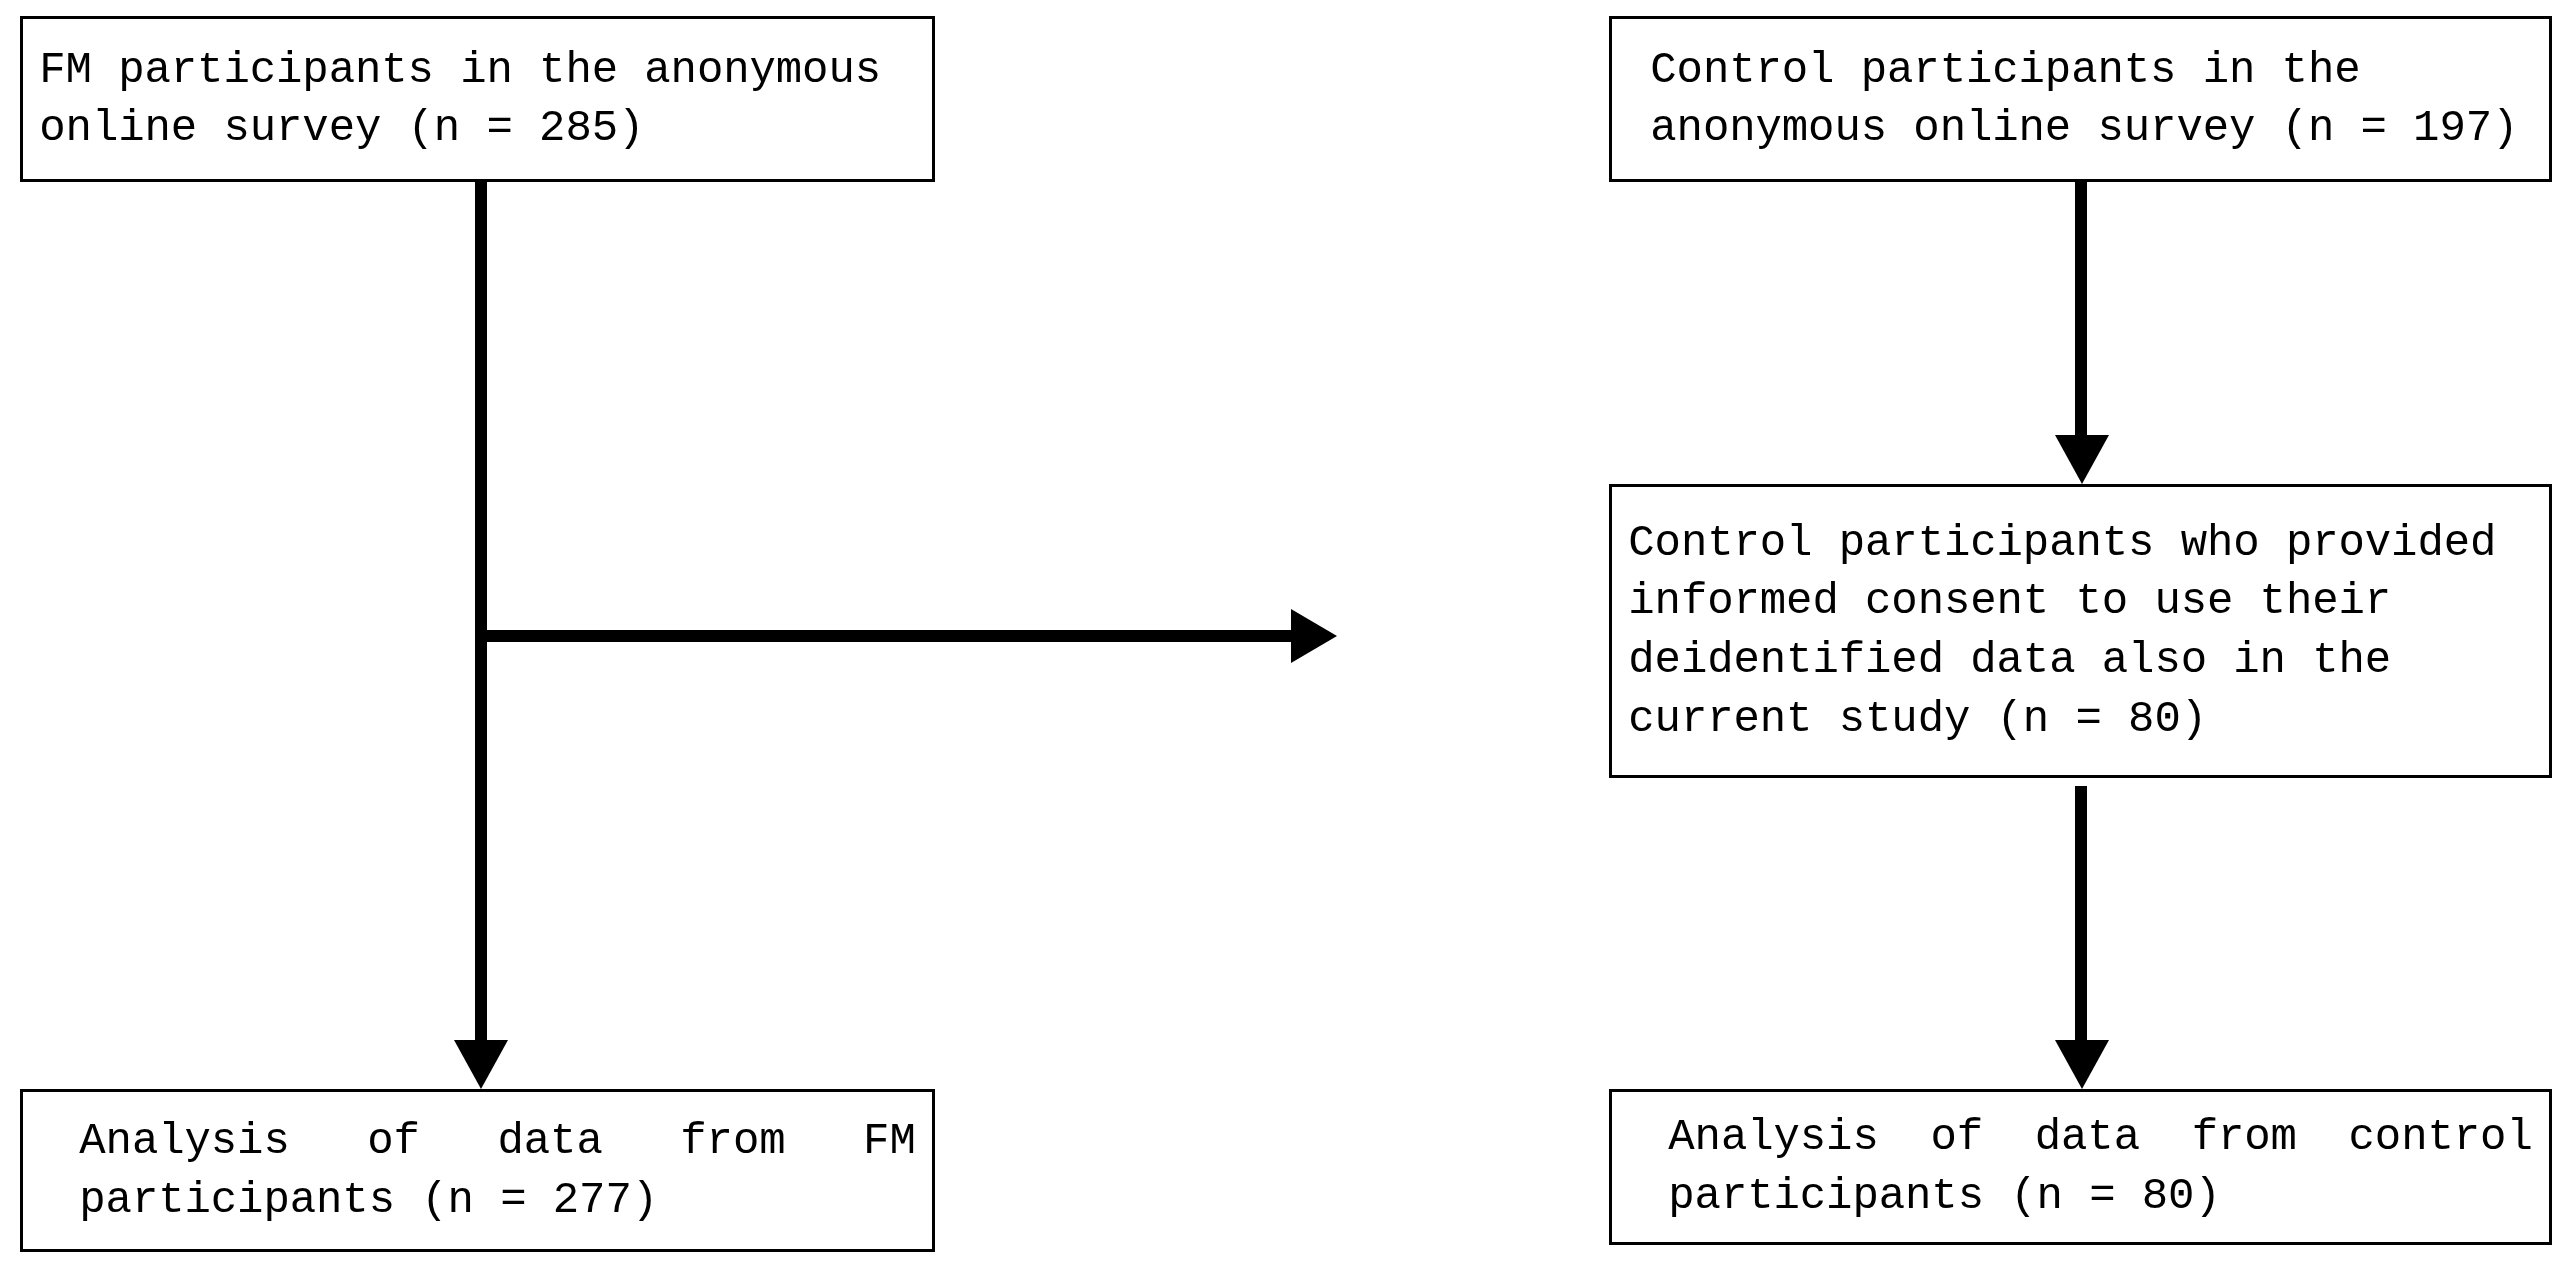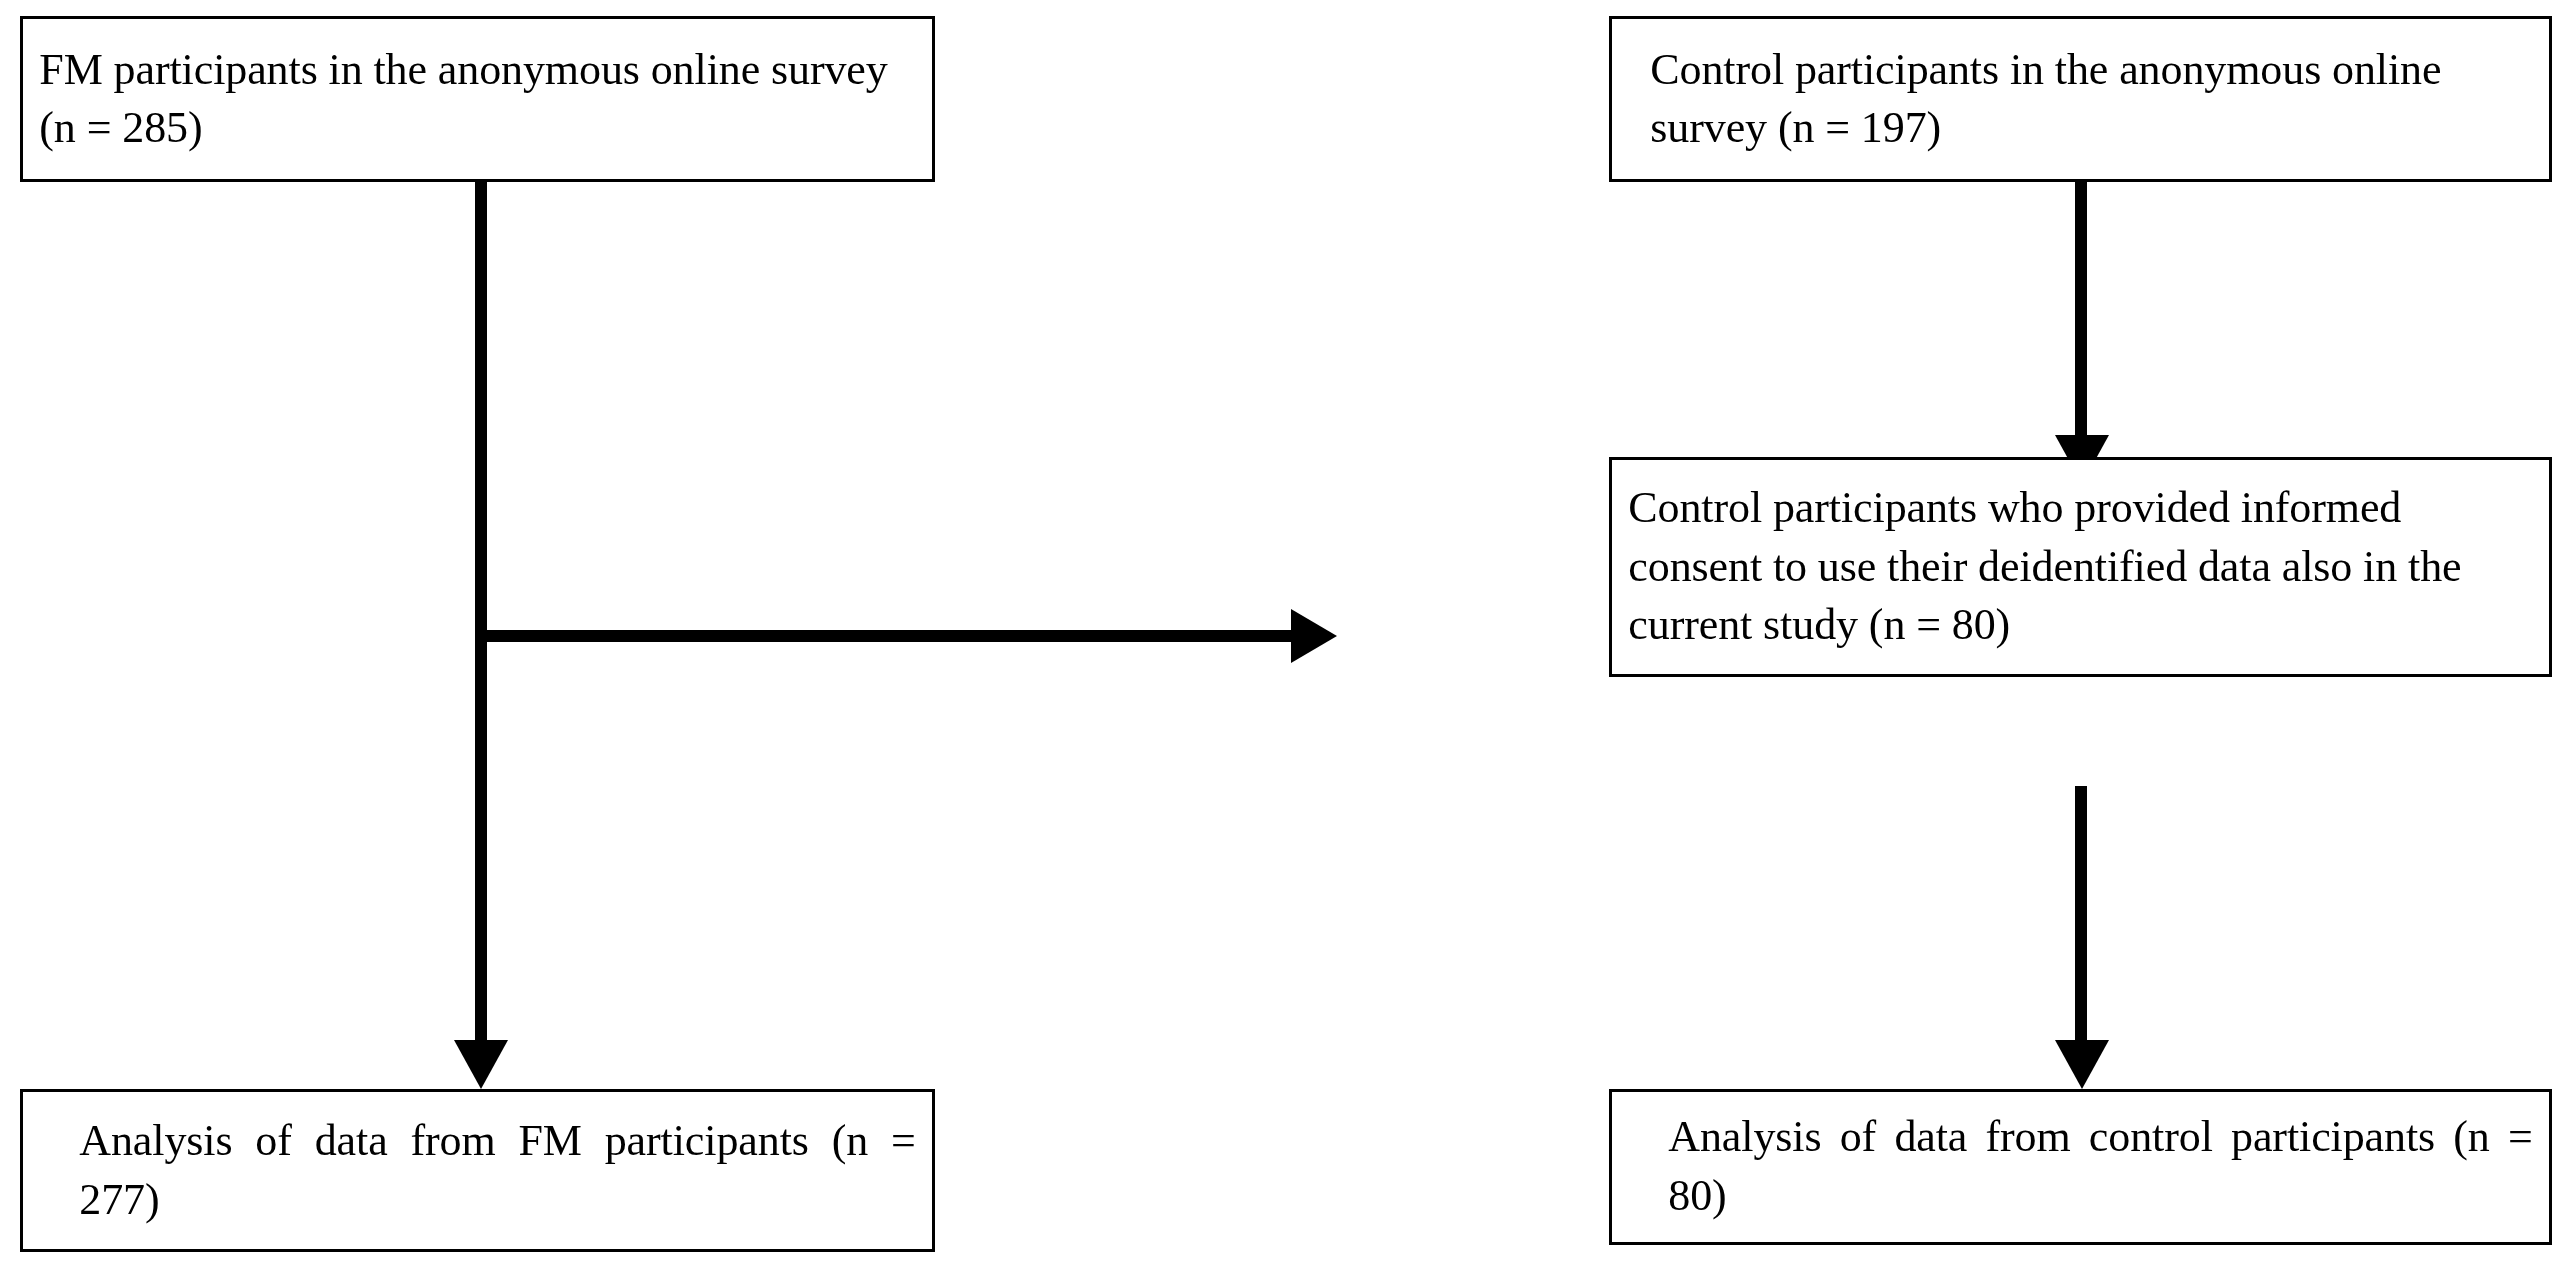--- a/index.html
+++ b/index.html
@@ -18,38 +18,38 @@
   .fc-box {
     position: absolute;
     box-sizing: border-box;
     border: 3.7px solid #000000;
     background: #ffffff;
     display: flex;
     align-items: center;
     z-index: 3;
   }
   .fc-box-text {
-    font-family: Liberation Serif, serif;
+    font-family: Liberation Mono, monospace;
     font-size: 44px;
     line-height: 1.33;
     color: #000000;
     width: 100%;
     padding: 0 16.3px;
     box-sizing: border-box;
     white-space: pre-line;
     letter-spacing: -0.1px;
   }
   .align-left   { text-align: left; }
   .align-just   { text-align: justify; text-align-last: left; margin-left: 40px; }
 
   
   #box-fm-survey      { left: 20px;   top: 16.3px;   width: 915px; height: 166px; }
   #box-control-survey { left: 1609px; top: 16.3px;   width: 943px; height: 166px; padding-left: 22px; }
   #box-exclusion      { left: 793px; top: 519px;  width: 544px;  height: 234px; }
-  #box-control-consent{ left: 1609px; top: 457px;  width: 943px; height: 220px; }
+  #box-control-consent{ left: 1609px; top: 484px;  width: 943px; height: 294px; }
   #box-fm-analysis    { left: 20px;   top: 1089px; width: 915px; height: 163px; }
   #box-control-analysis{left: 1609px; top: 1089px; width: 943px; height: 156px; }
 
   
   .conn-vline {
     position: absolute;
     background: #000000;
     width: 12px;
     z-index: 2;
   }

